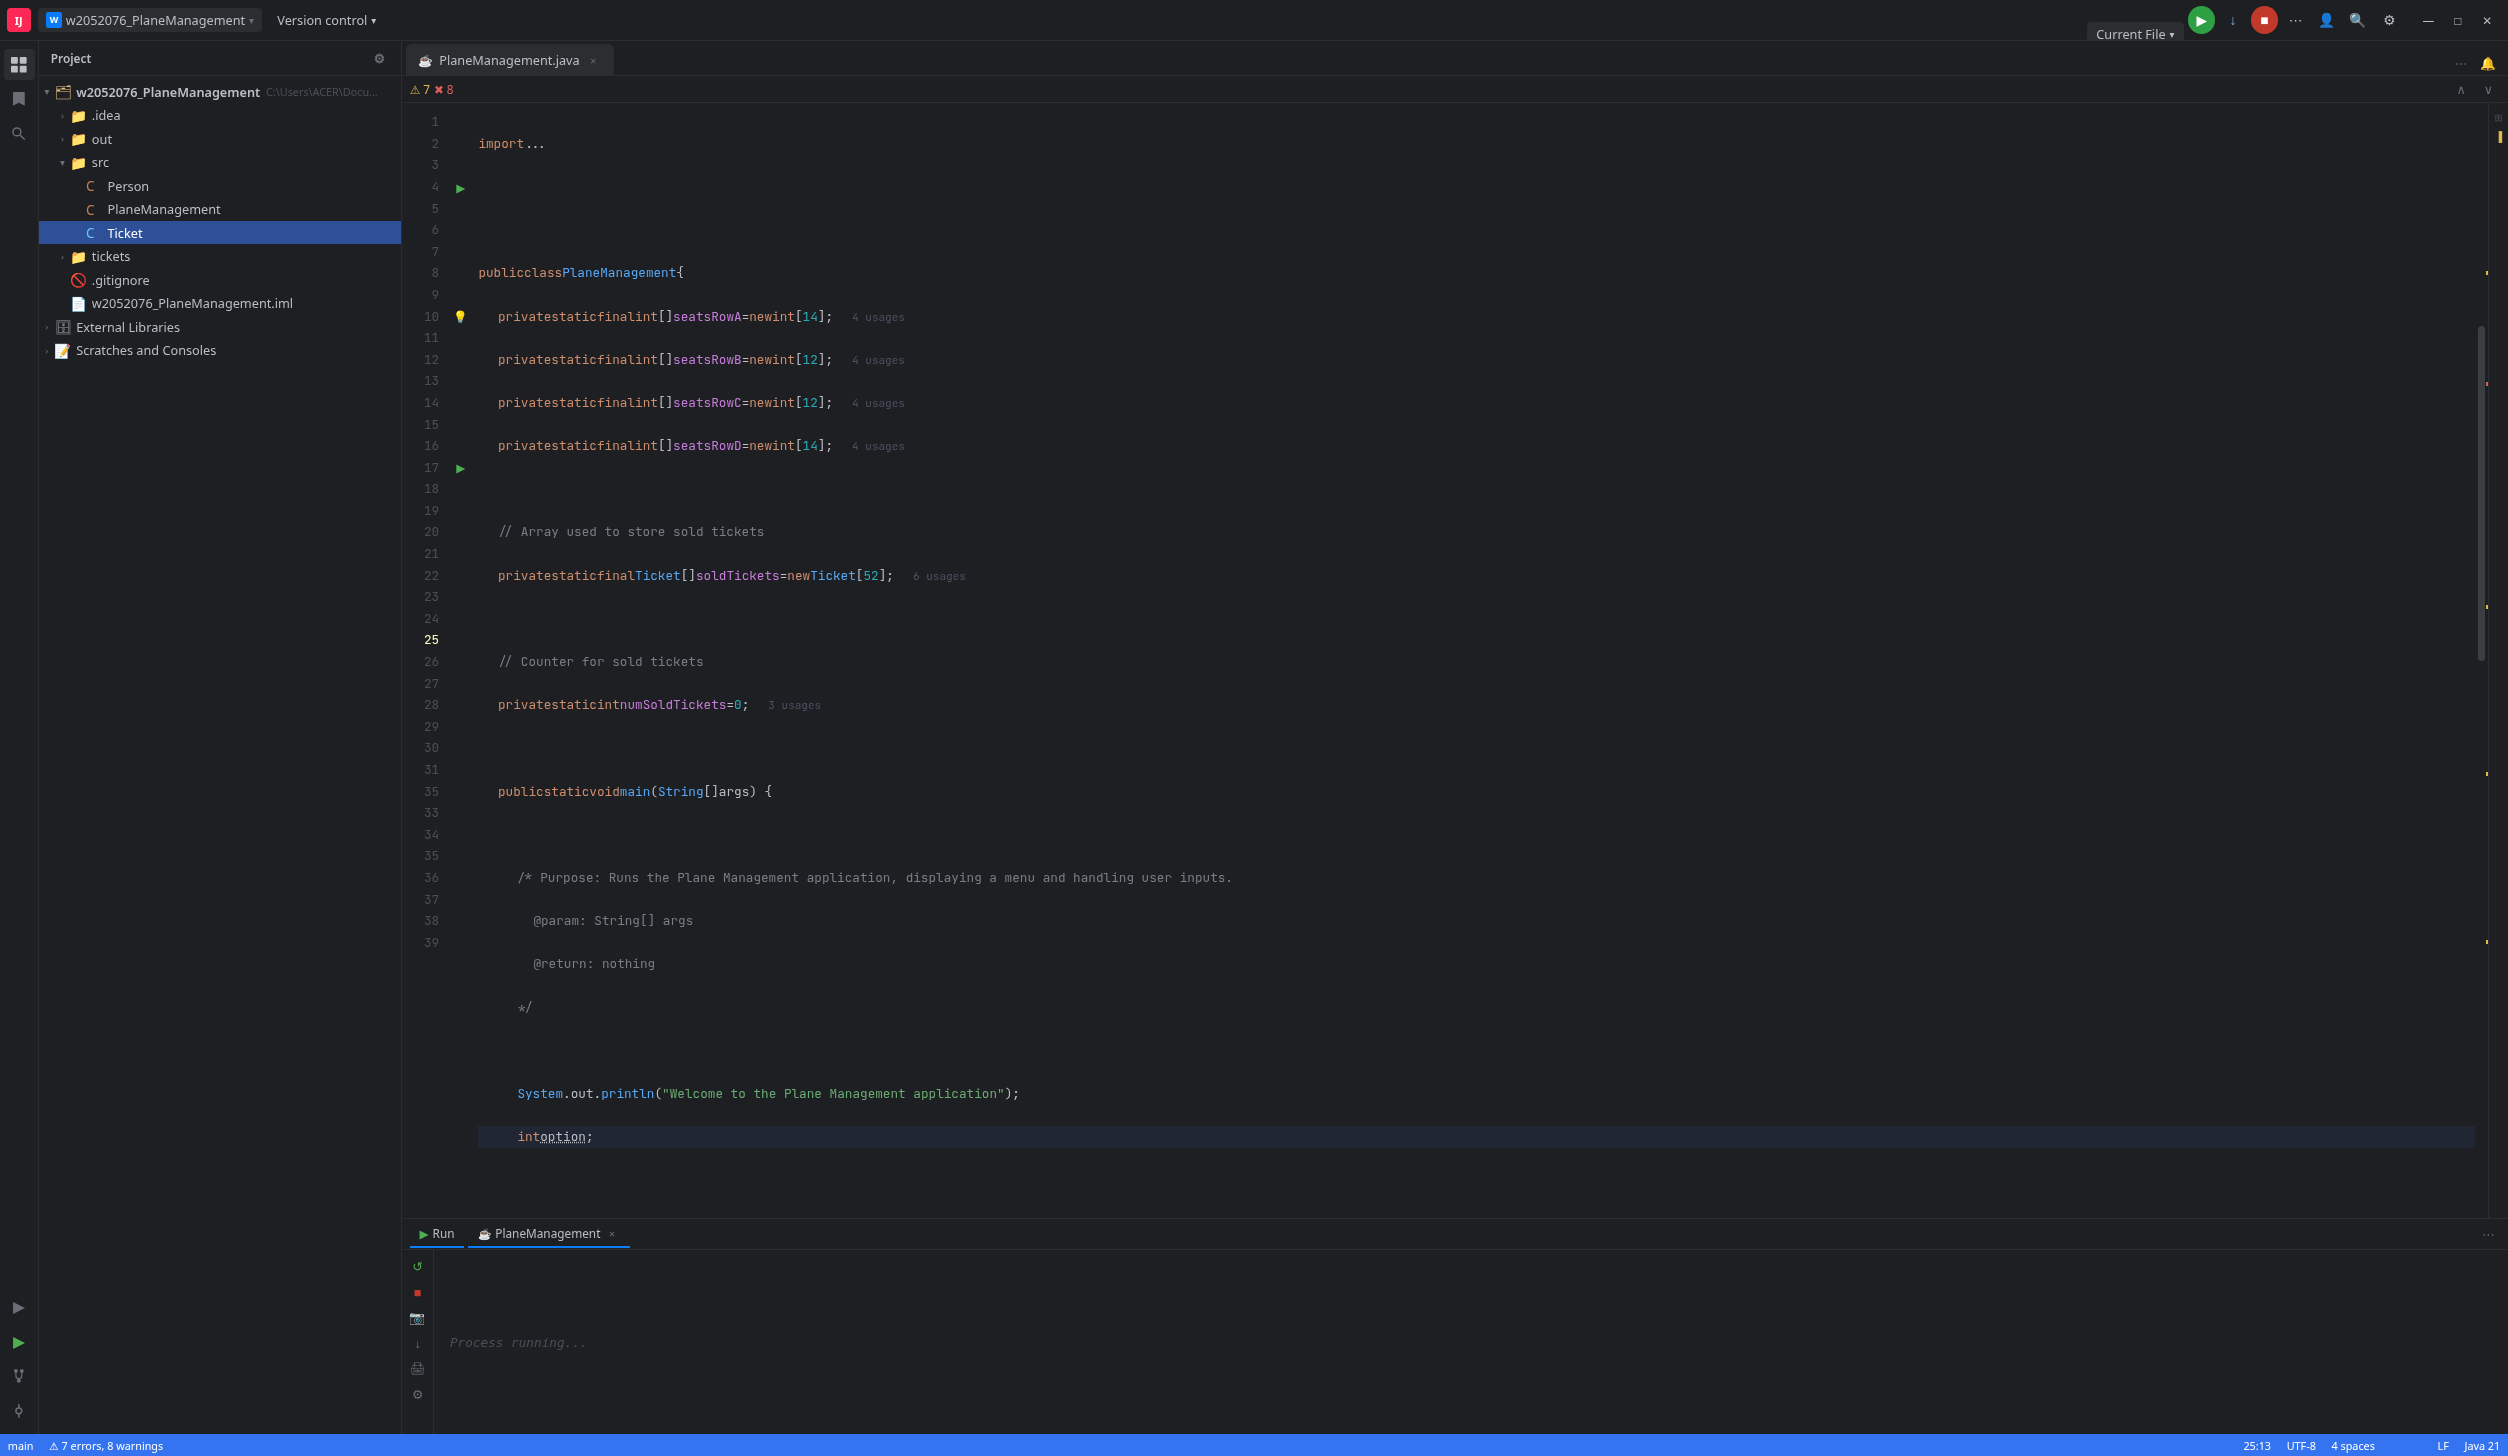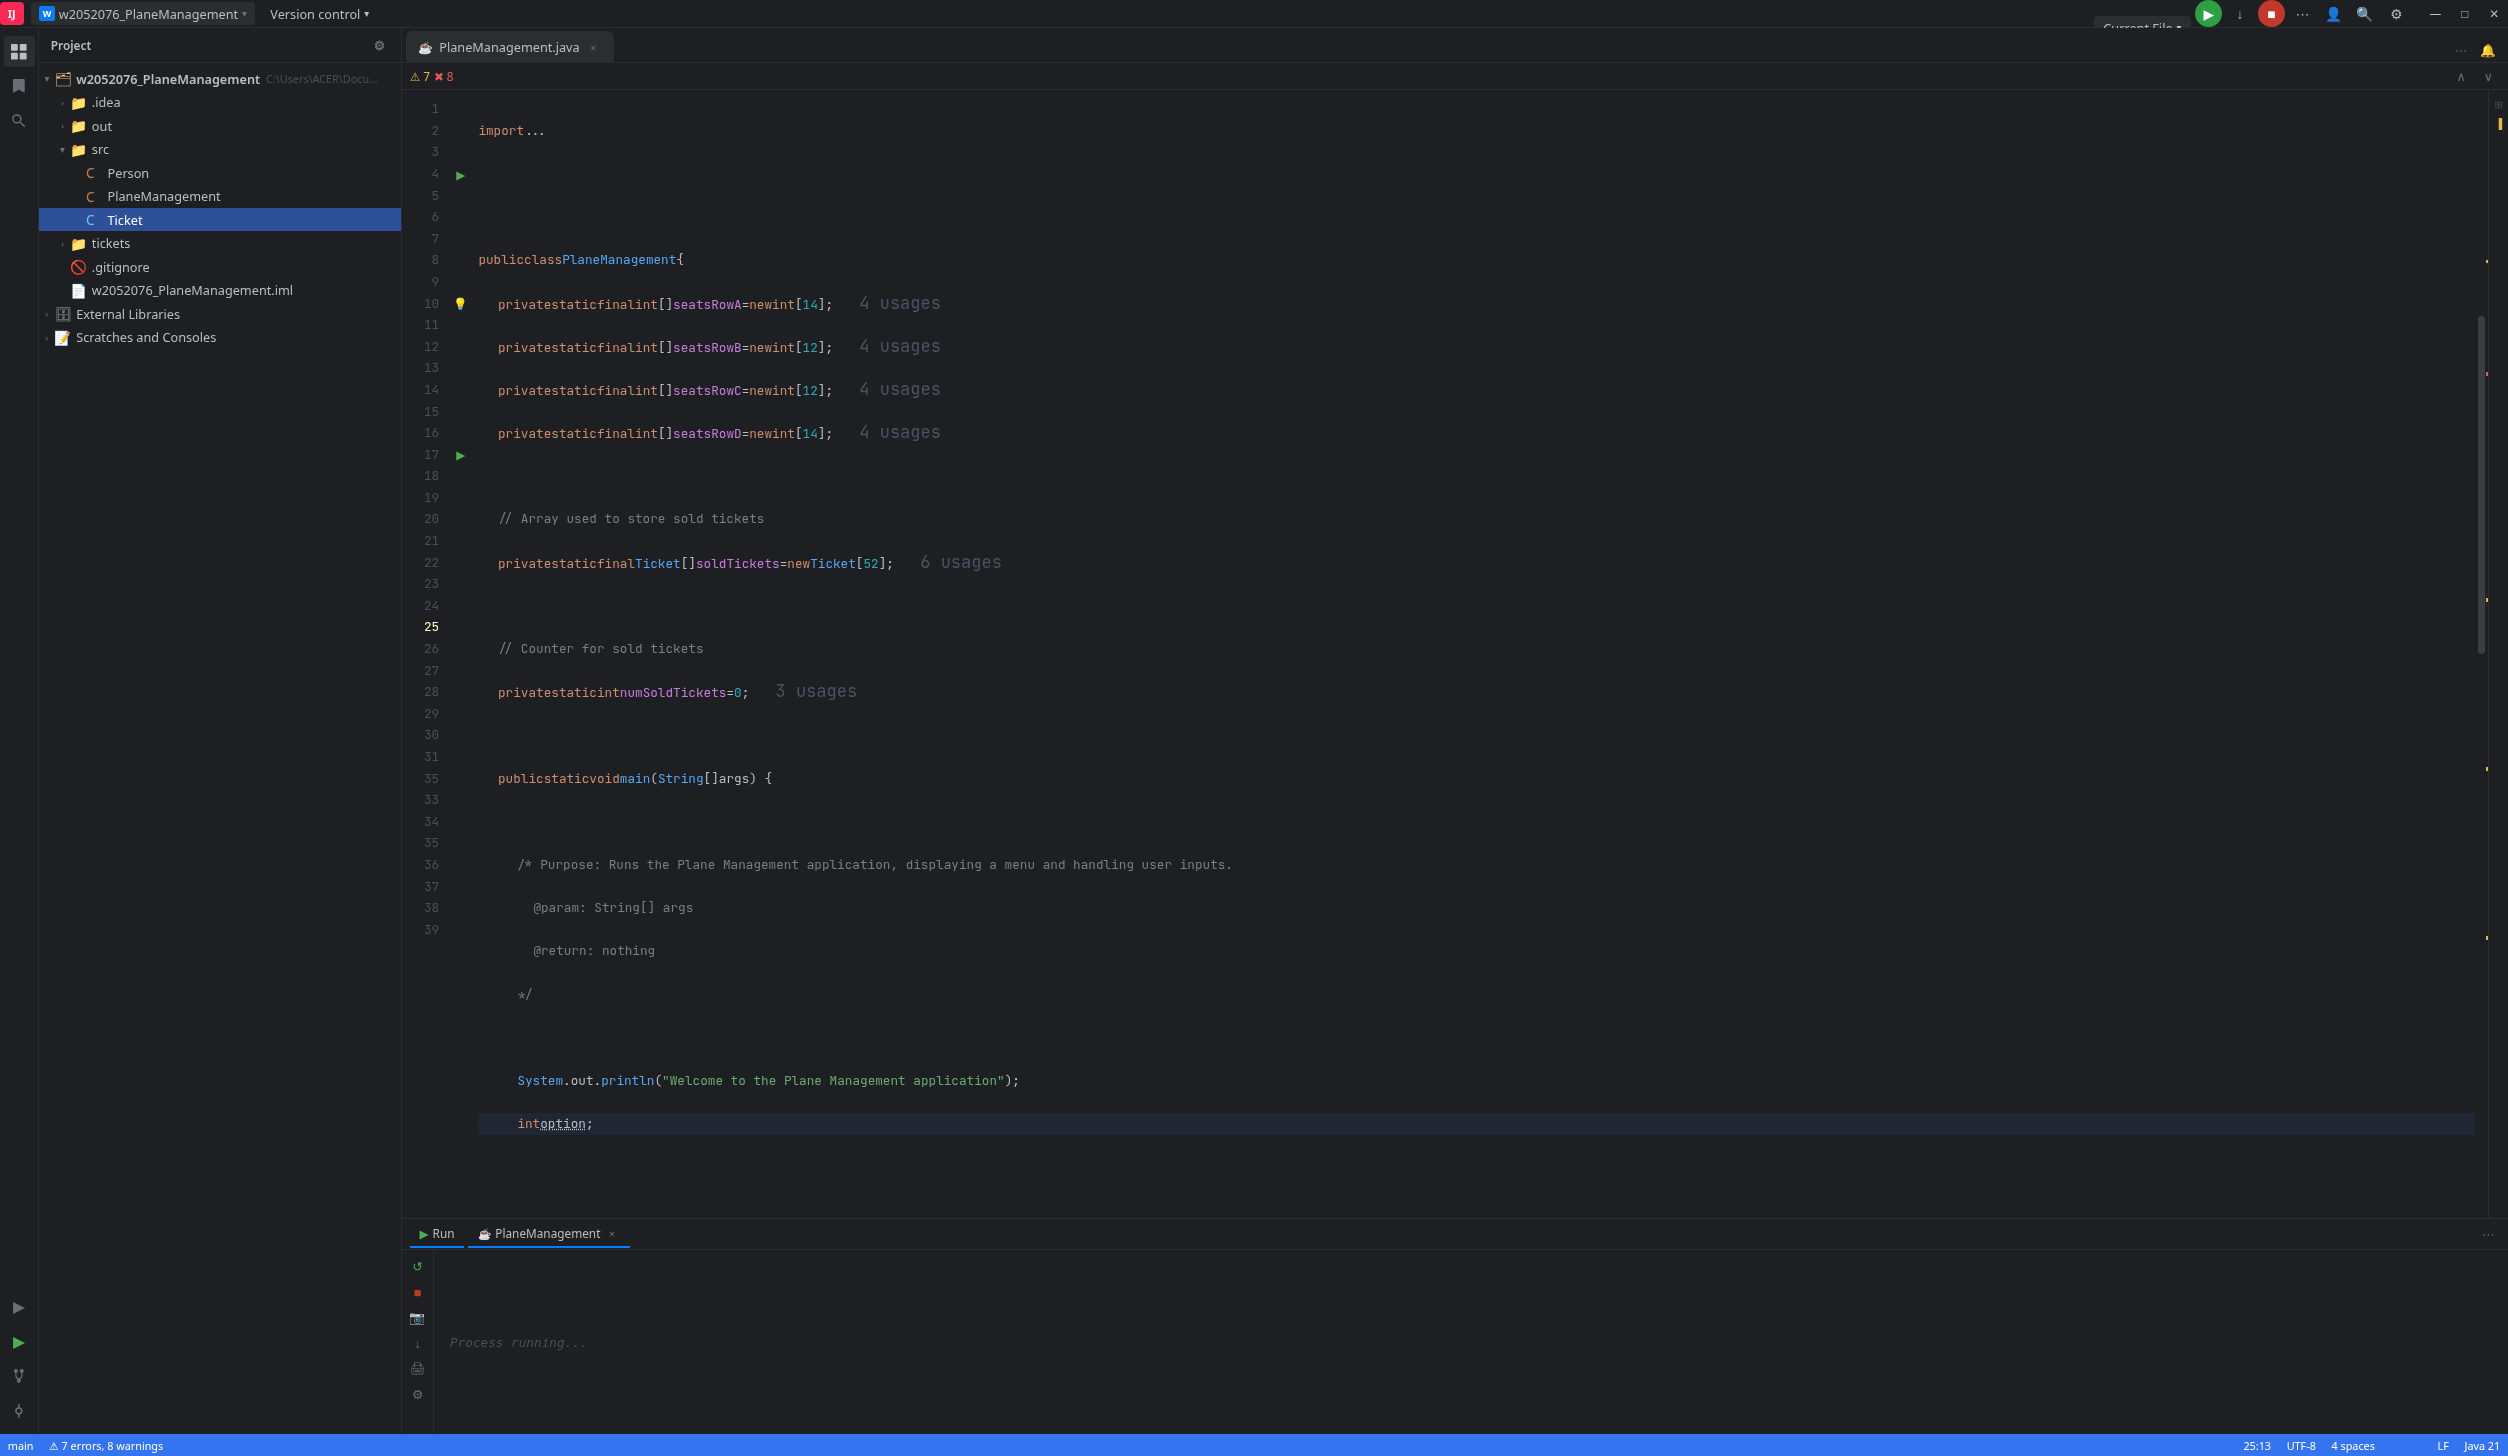--- a/index.html
+++ b/index.html
@@ -9,25 +9,25 @@
       font-family: 'Segoe UI', system-ui, sans-serif;
       font-size: 12.7px;
       height: 100vh;
       display: flex;
       flex-direction: column;
       overflow: hidden;
     }
 
     
     .titlebar {
-      height: 28px;
+      height: 41px;
       background: #1e1f22;
       display: flex;
       align-items: center;
-      padding: 0 0;
+      padding: 0 7px;
       border-bottom: 1px solid #2b2d30;
       flex-shrink: 0;
       gap: 7.8px;
       justify-content: space-between;
     }
     .titlebar-logo {
       width: 23.5px; height: 23.5px;
       background: #fe2857;
       border-radius: 3.9px;
       display: flex; align-items: center; justify-content: center;
@@ -280,21 +280,21 @@
     .type { color: #cf8e6d; } 
     .cls { color: #56a8f5; } 
     .fn { color: #56a8f5; } 
     .str { color: #6aab73; } 
     .num { color: #2aacb8; } 
     .cmt { color: #7a7e85; } 
     .var { color: #bcbec4; }
     .field { color: #c77ddb; } 
     .param { color: #bcbec4; }
     .punc { color: #bcbec4; }
-    .usages { color: #4b5263; font-size: 17px; margin-left: 5.9px; }
+    .usages { color: #4b5263; font-size: 11px; margin-left: 5.9px; }
     .underline { text-decoration: underline; text-decoration-style: dotted; }
 
     
     .editor-top-bar {
       height: 27.4px;
       background: #1e1f22;
       display: flex; align-items: center;
       padding: 0 7.8px;
       border-bottom: 1px solid #2b2d30;
       flex-shrink: 0;

